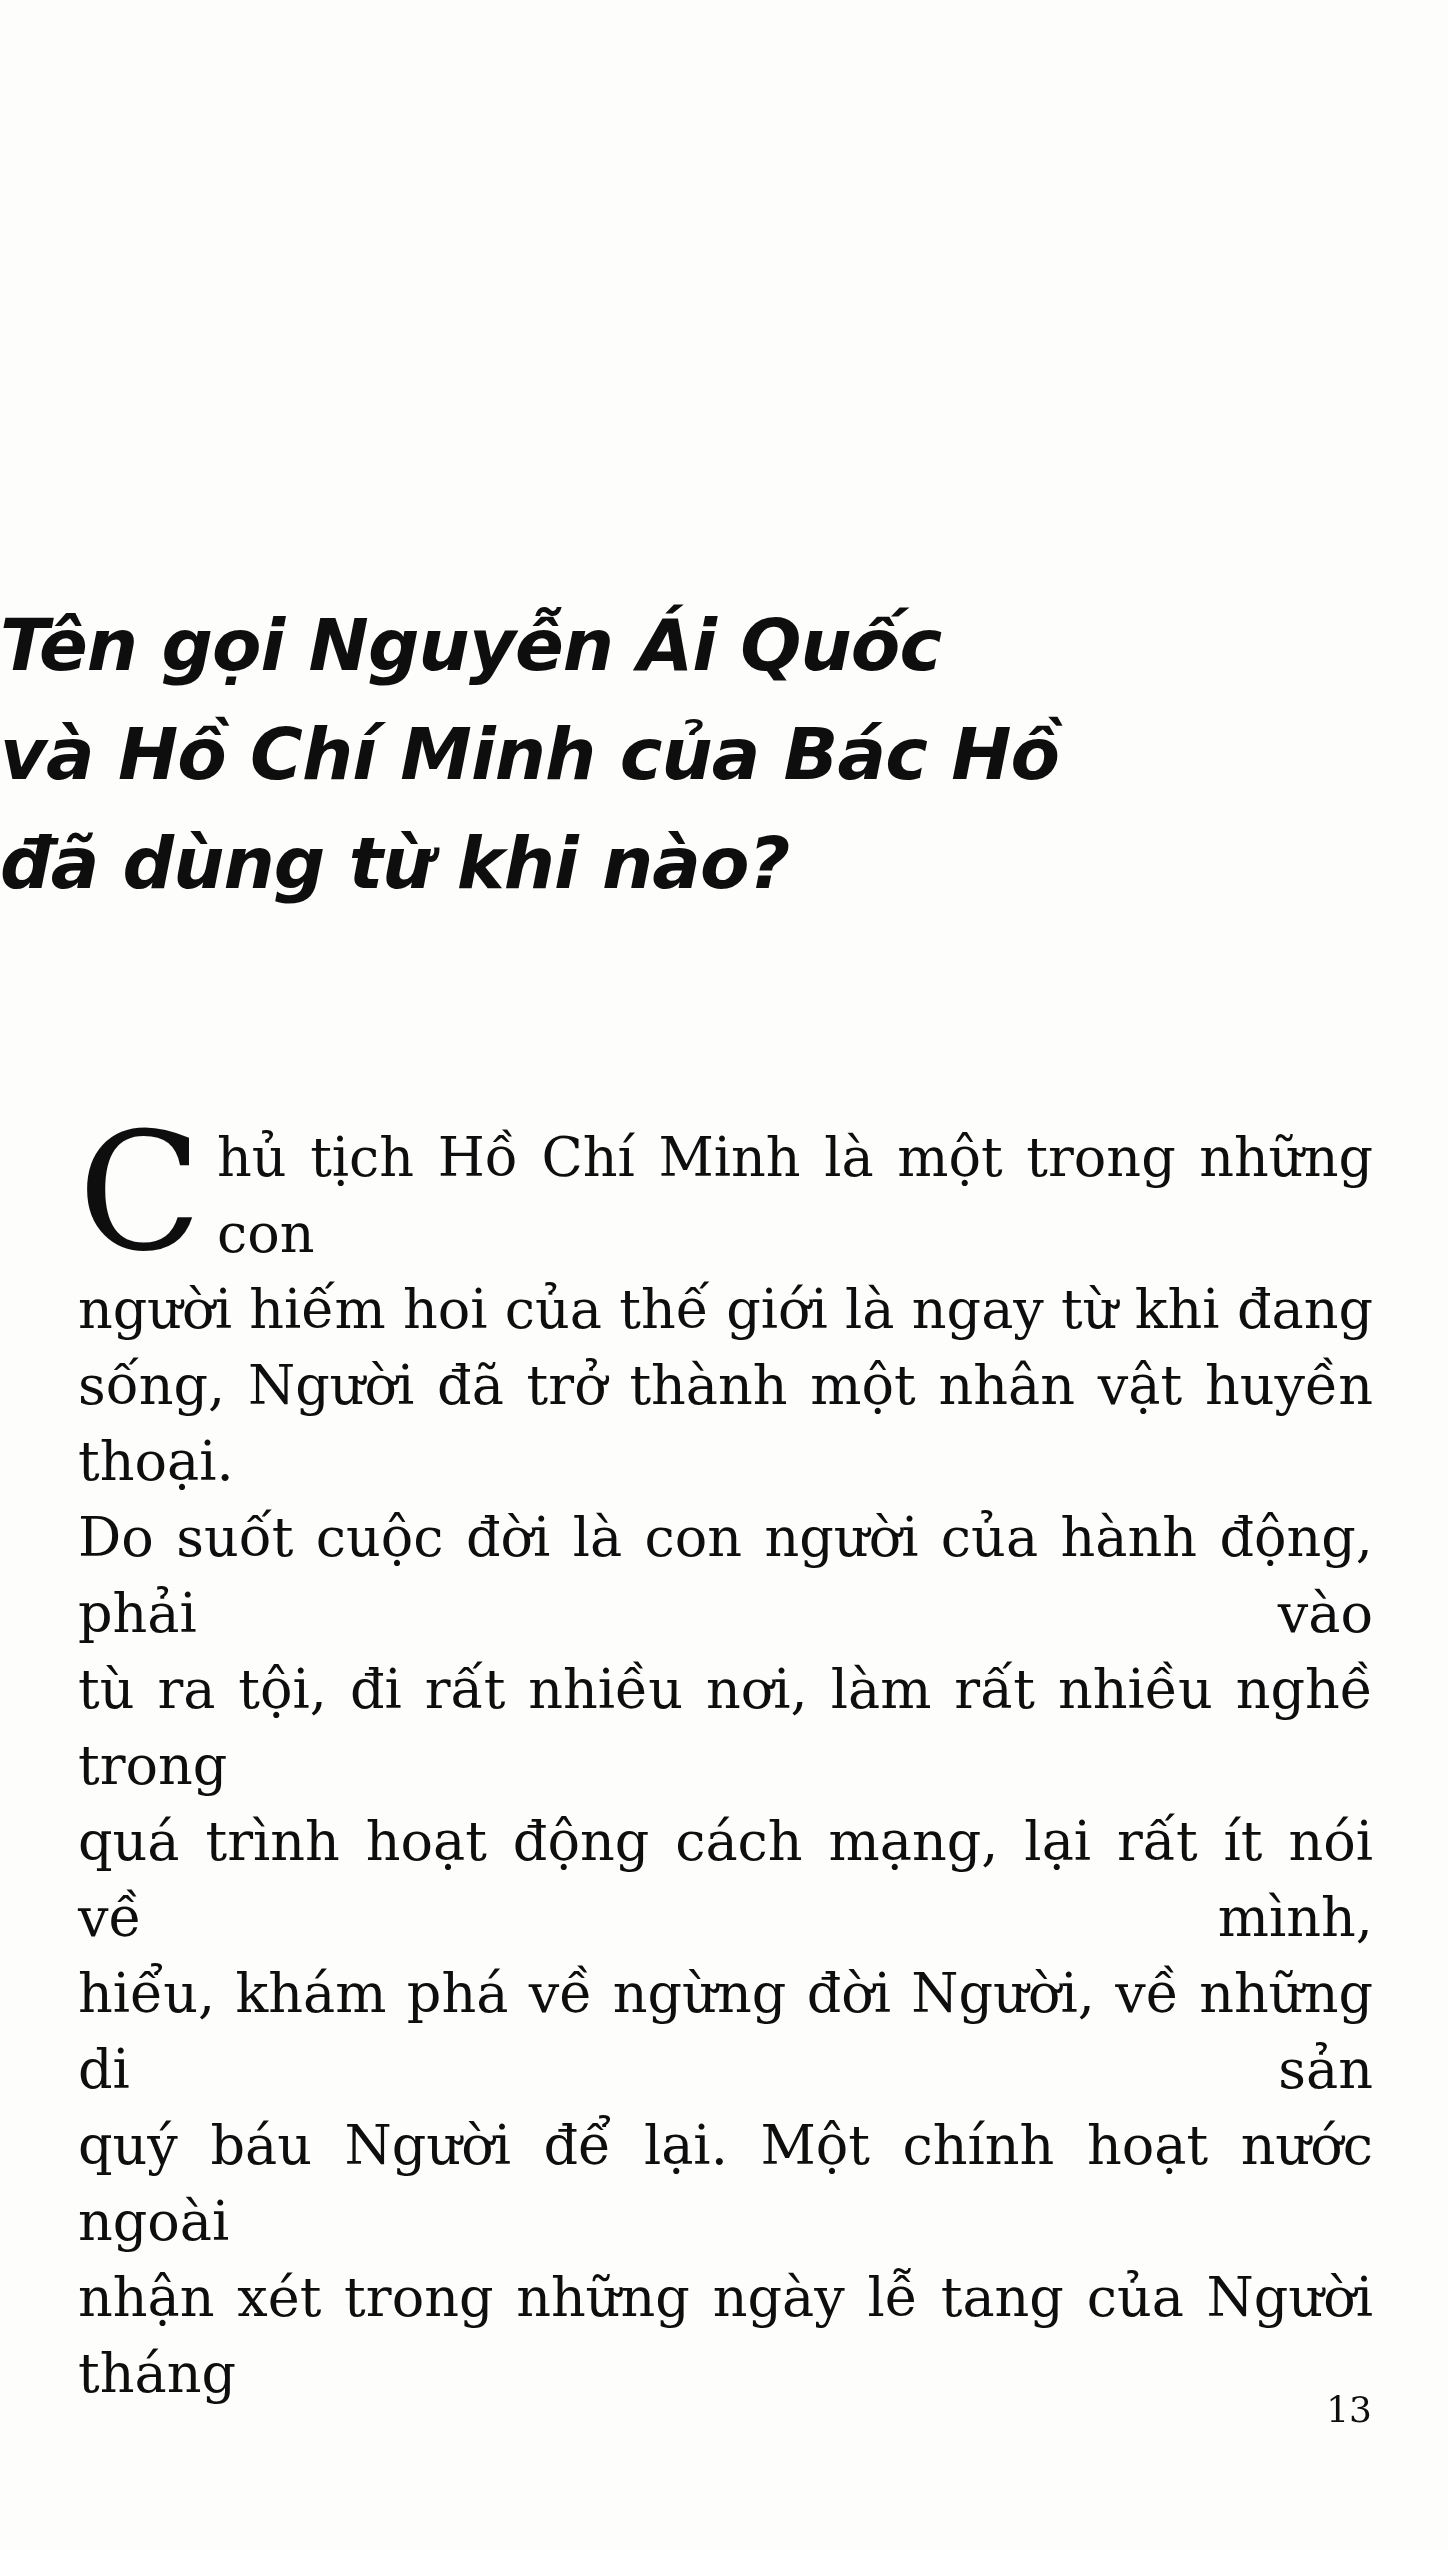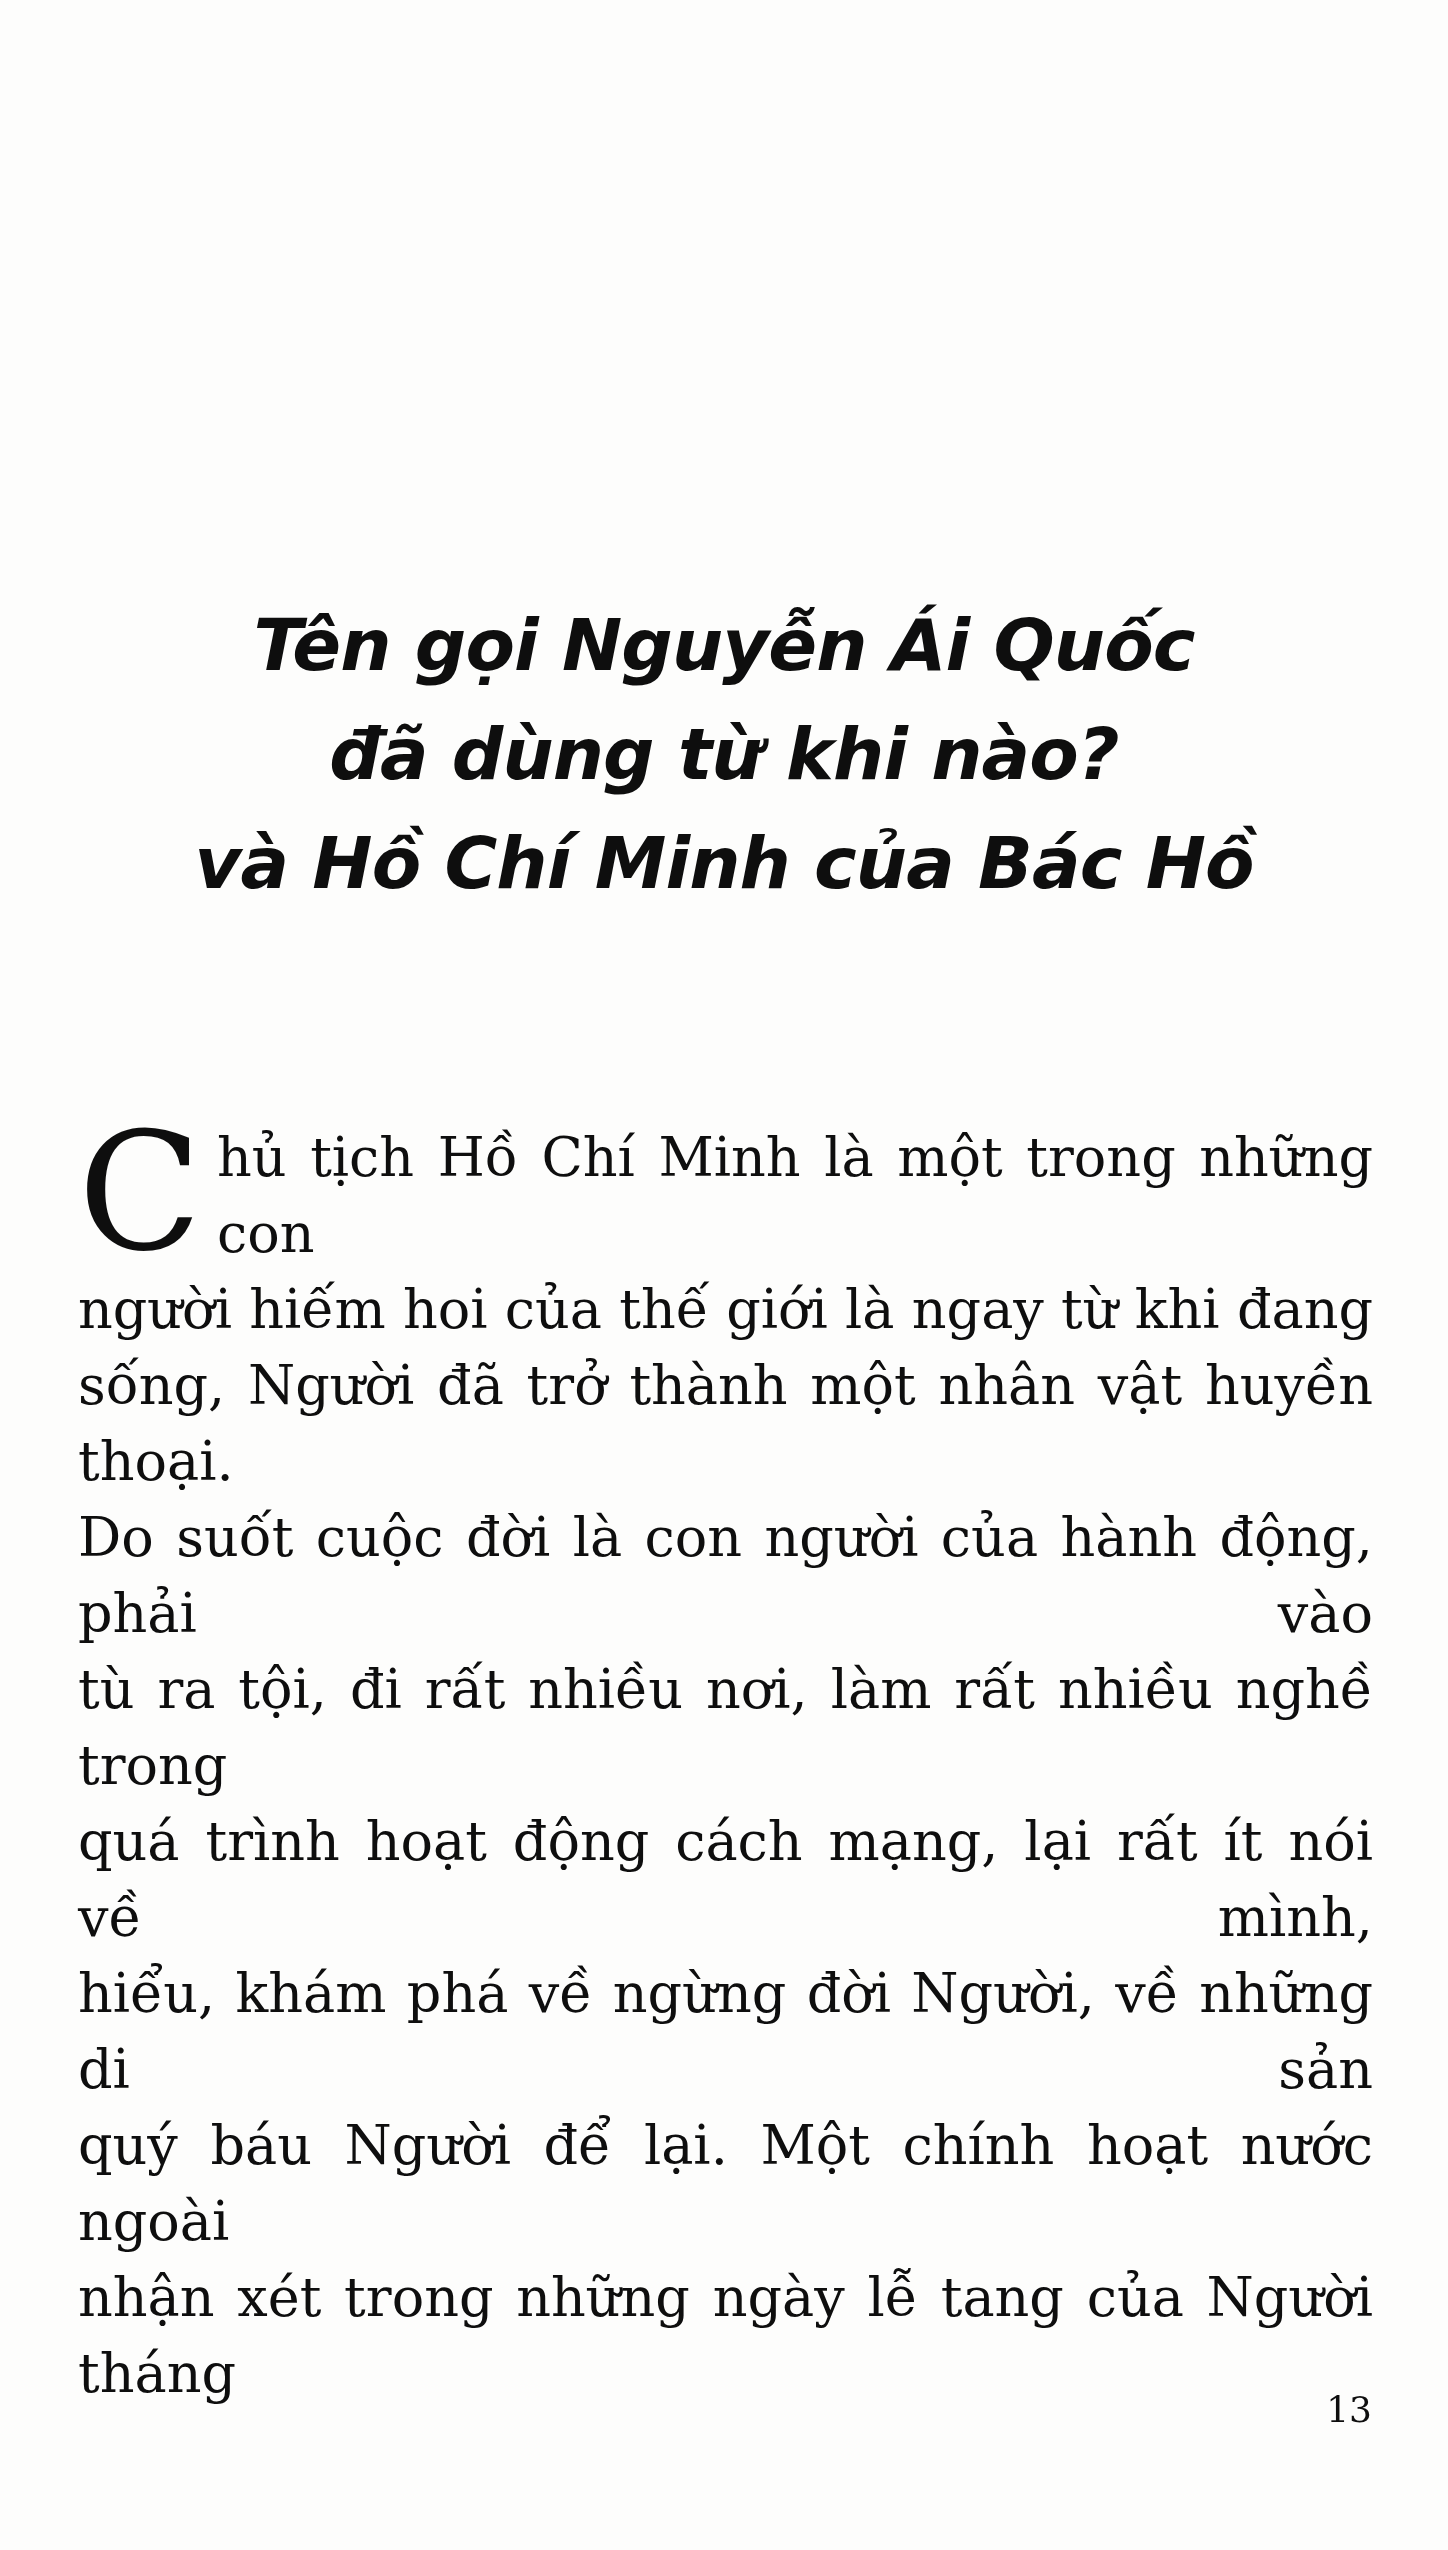--- a/index.html
+++ b/index.html
@@ -18,21 +18,20 @@
     inset: 0;
     background: #fdfdfc;
     color: #0e0e0e;
   }
   
   .title {
     position: absolute;
     top: 591px;
     left: 0;
     width: 100%;
-    text-align: center;
     font-family: "DejaVu Sans", sans-serif;
     font-style: italic;
     font-weight: bold;
     font-size: 72px;
     line-height: 109px;
     letter-spacing: -0.9px;
   }
   
   .body-block {
     position: absolute;
@@ -65,22 +64,22 @@
     line-height: 55px;
   }
 </style>
 </head>
 <body>
 
 <div class="page">
 
   <header class="title">
     <div class="title-line">Tên gọi Nguyễn Ái Quốc</div>
+    <div class="title-line">và Hồ Chí Minh của Bác Hồ</div>
     <div class="title-line">đã dùng từ khi nào?</div>
-    <div class="title-line">và Hồ Chí Minh của Bác Hồ</div>
   </header>
 
   <section class="body-block">
     <span class="dropcap">C</span>
     <div class="line">hủ tịch Hồ Chí Minh là một trong những con</div>
     <div class="line">người hiếm hoi của thế giới là ngay từ khi đang</div>
     <div class="line">sống, Người đã trở thành một nhân vật huyền thoại.</div>
     <div class="line">Do suốt cuộc đời là con người của hành động, phải vào</div>
     <div class="line">tù ra tội, đi rất nhiều nơi, làm rất nhiều nghề trong</div>
     <div class="line">quá trình hoạt động cách mạng, lại rất ít nói về mình,</div>

